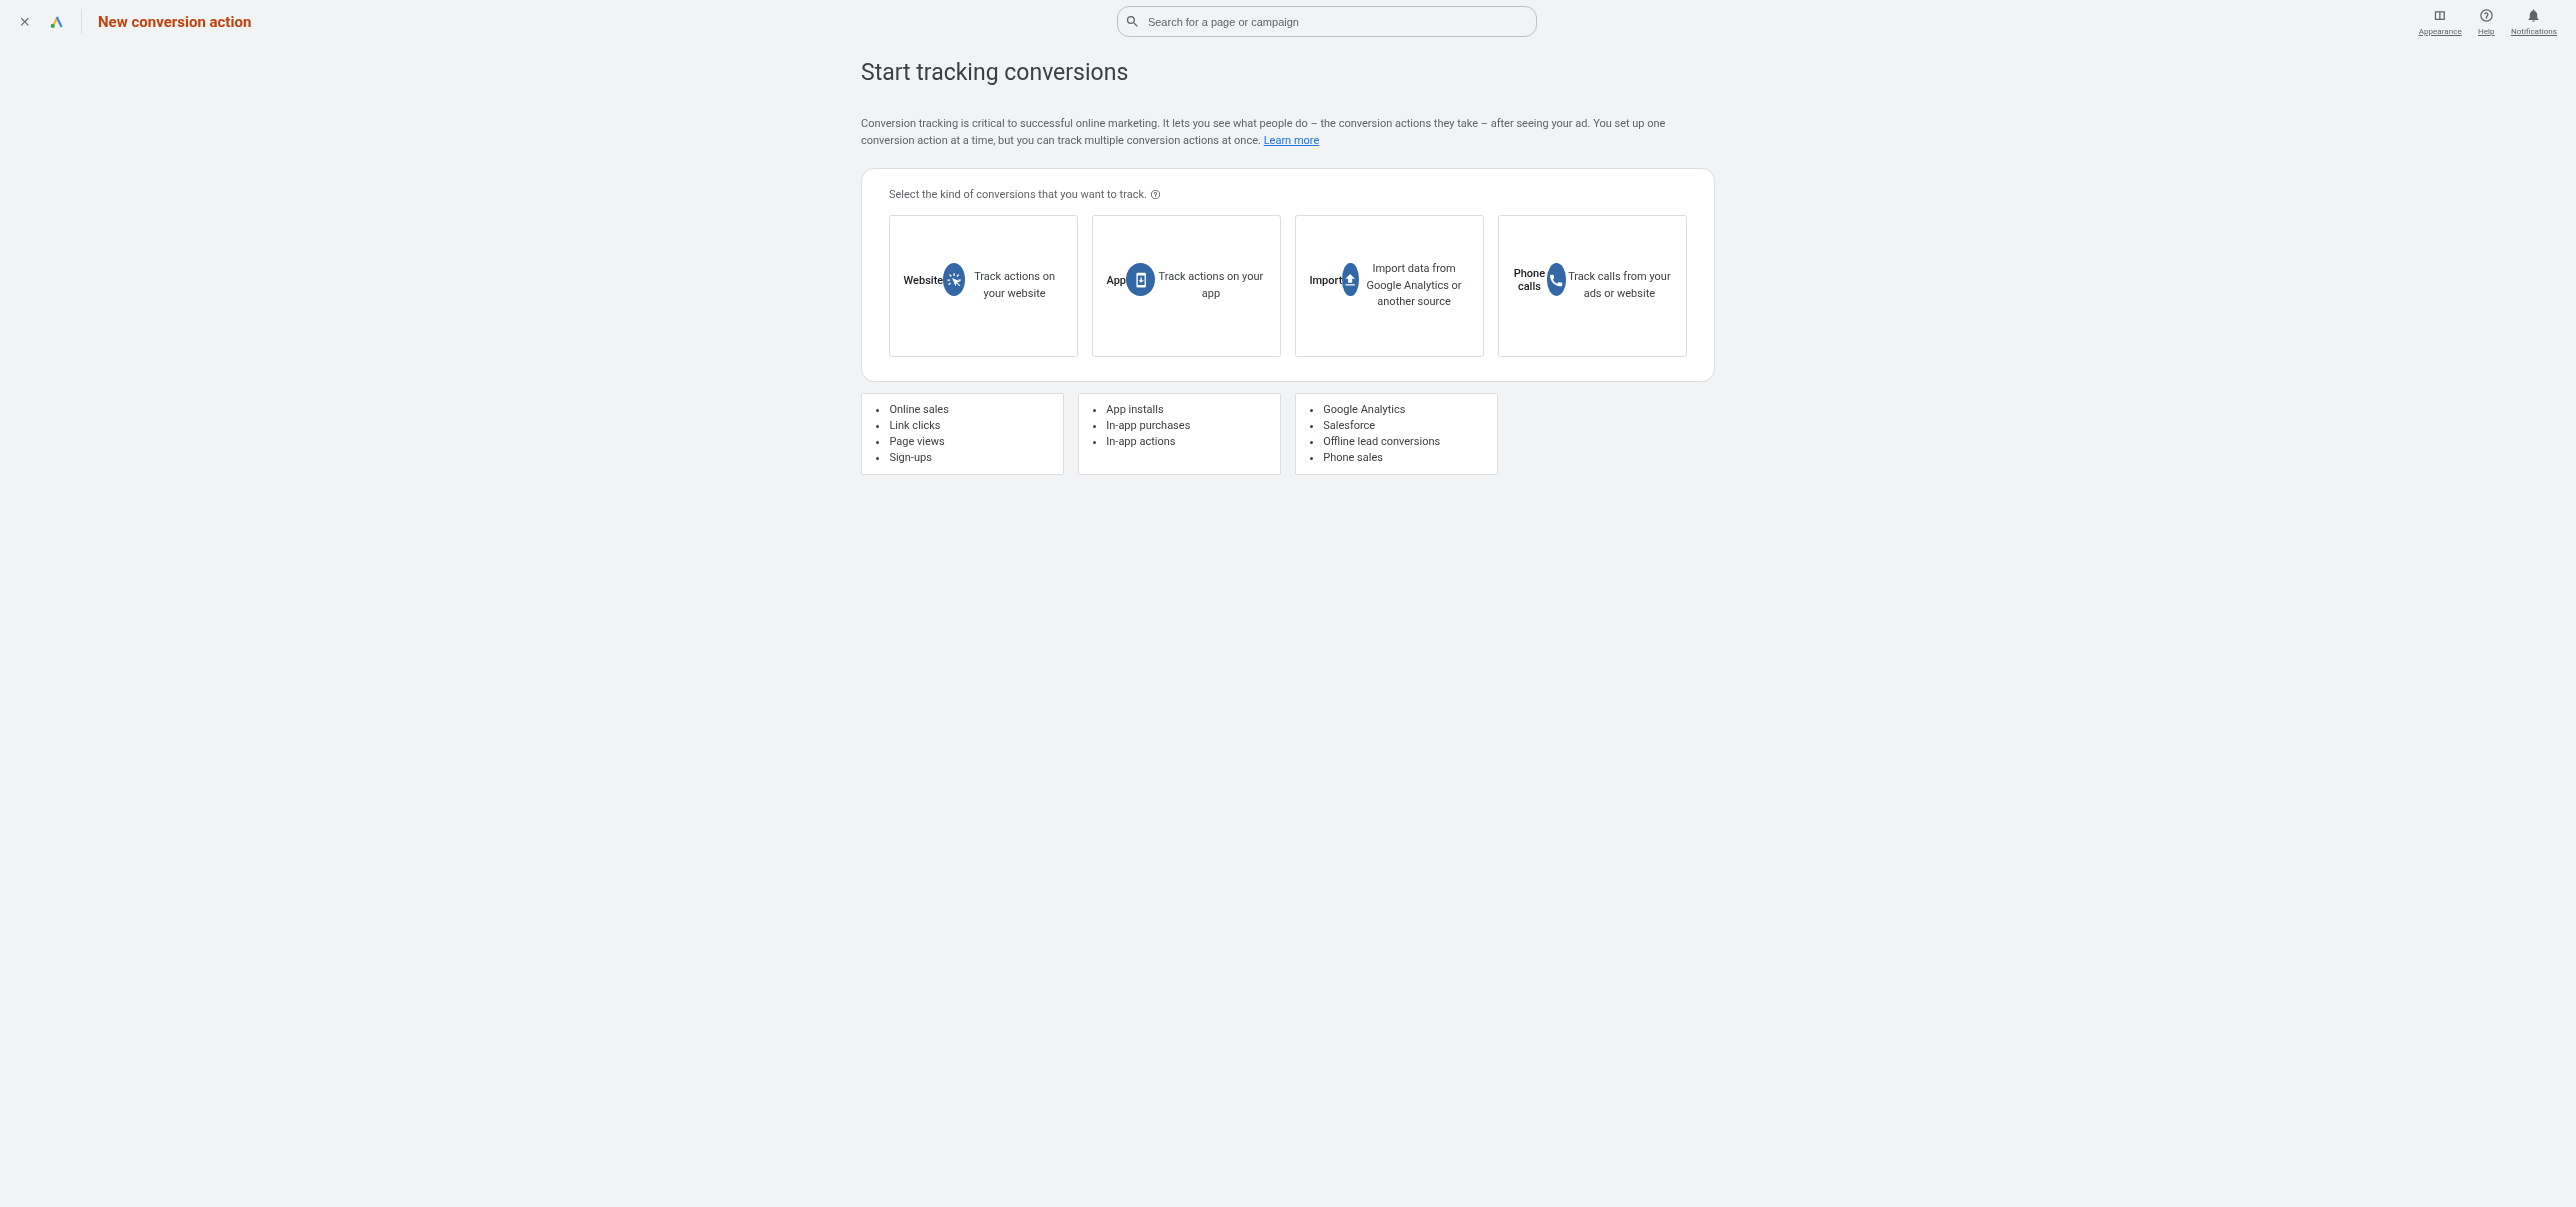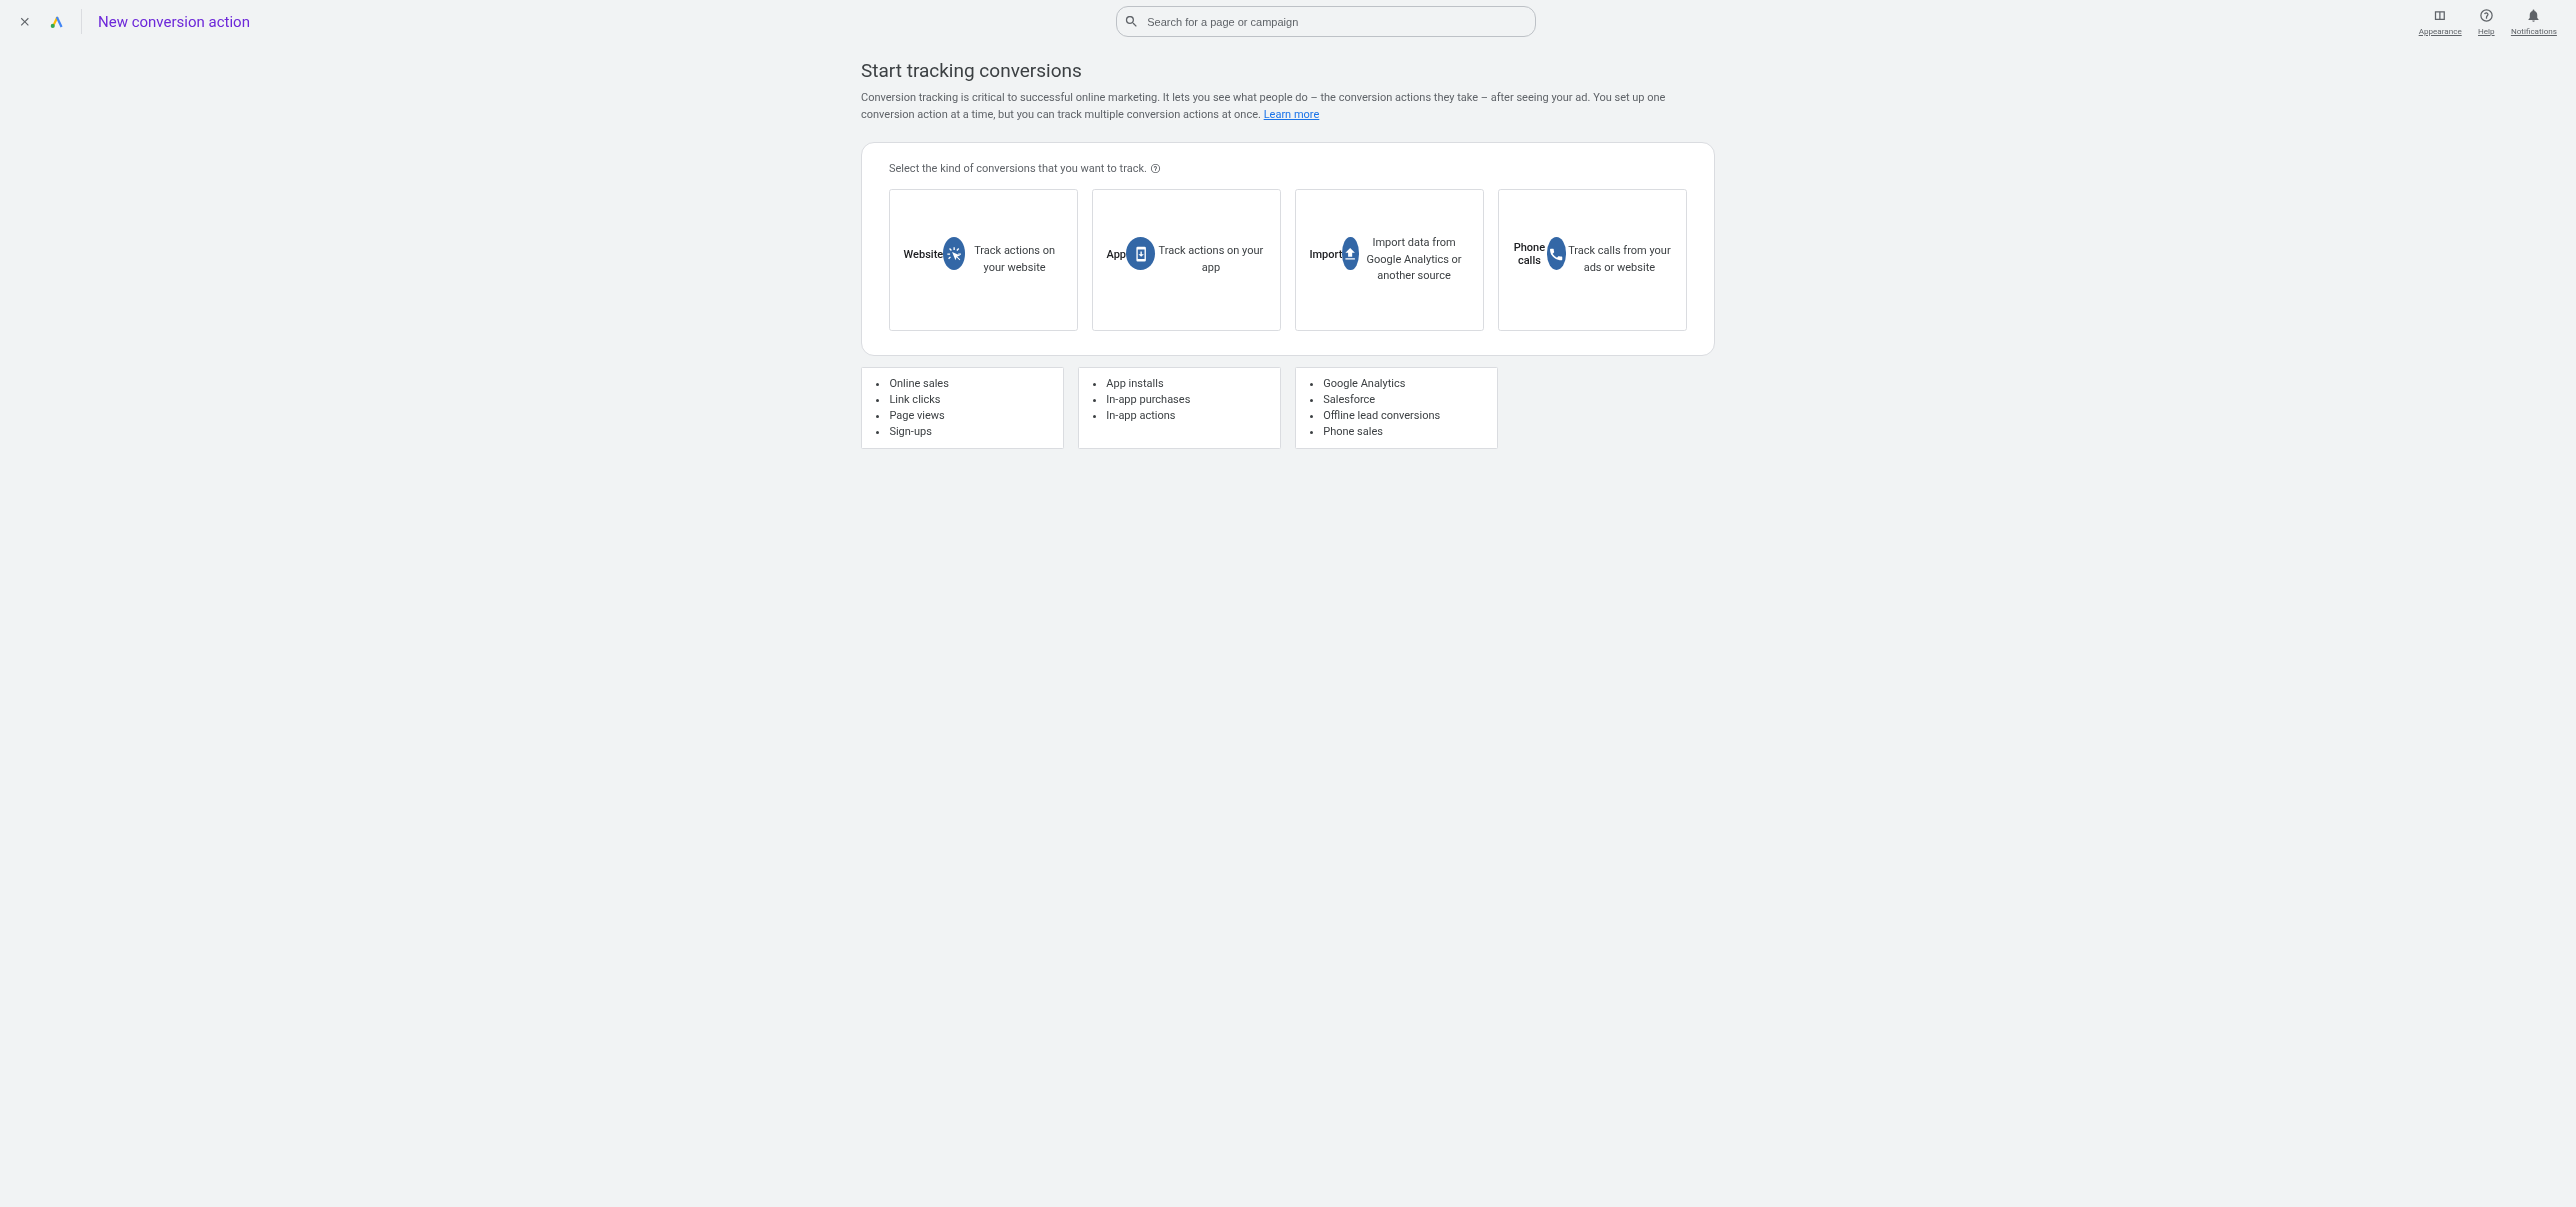--- a/index.html
+++ b/index.html
@@ -27,22 +27,22 @@
     width: 27px; height: 27px;
     display: flex; align-items: center; justify-content: center;
   }
   .vdiv {
     width: 0.7px; height: 24.4px;
     background: #dadce0;
     margin: 0 5.4px;
   }
   .page-title {
     font-size: 15px;
-    color: #6d28d9;
-    font-weight: 400;
+    color: #c2410c;
+    font-weight: 700;
     margin-left: 5.4px;
     white-space: nowrap;
   }
   .search-wrap {
     flex: 1;
     display: flex;
     justify-content: center;
   }
   .search {
     display: flex;
@@ -83,24 +83,24 @@
     text-decoration: underline;
   }
   .hbtn .ico { height: 16.3px; display:flex; align-items:center; justify-content:center; }
 
   .content {
     max-width: 908px;
     margin: 0 auto;
     padding: 16.3px 27px 27px 27px;
   }
   .h1 {
-    font-size: 19px;
+    font-size: 23px;
     color: #3c4043;
     font-weight: 400;
-    margin-bottom: 8px;
+    margin-bottom: 30px;
   }
   .lead {
     font-size: 11px;
     color: #5f6368;
     line-height: 1.5;
     margin-bottom: 19px;
     max-width: 894px;
   }
   .lead a { color: #1a73e8; text-decoration: underline; }
 

